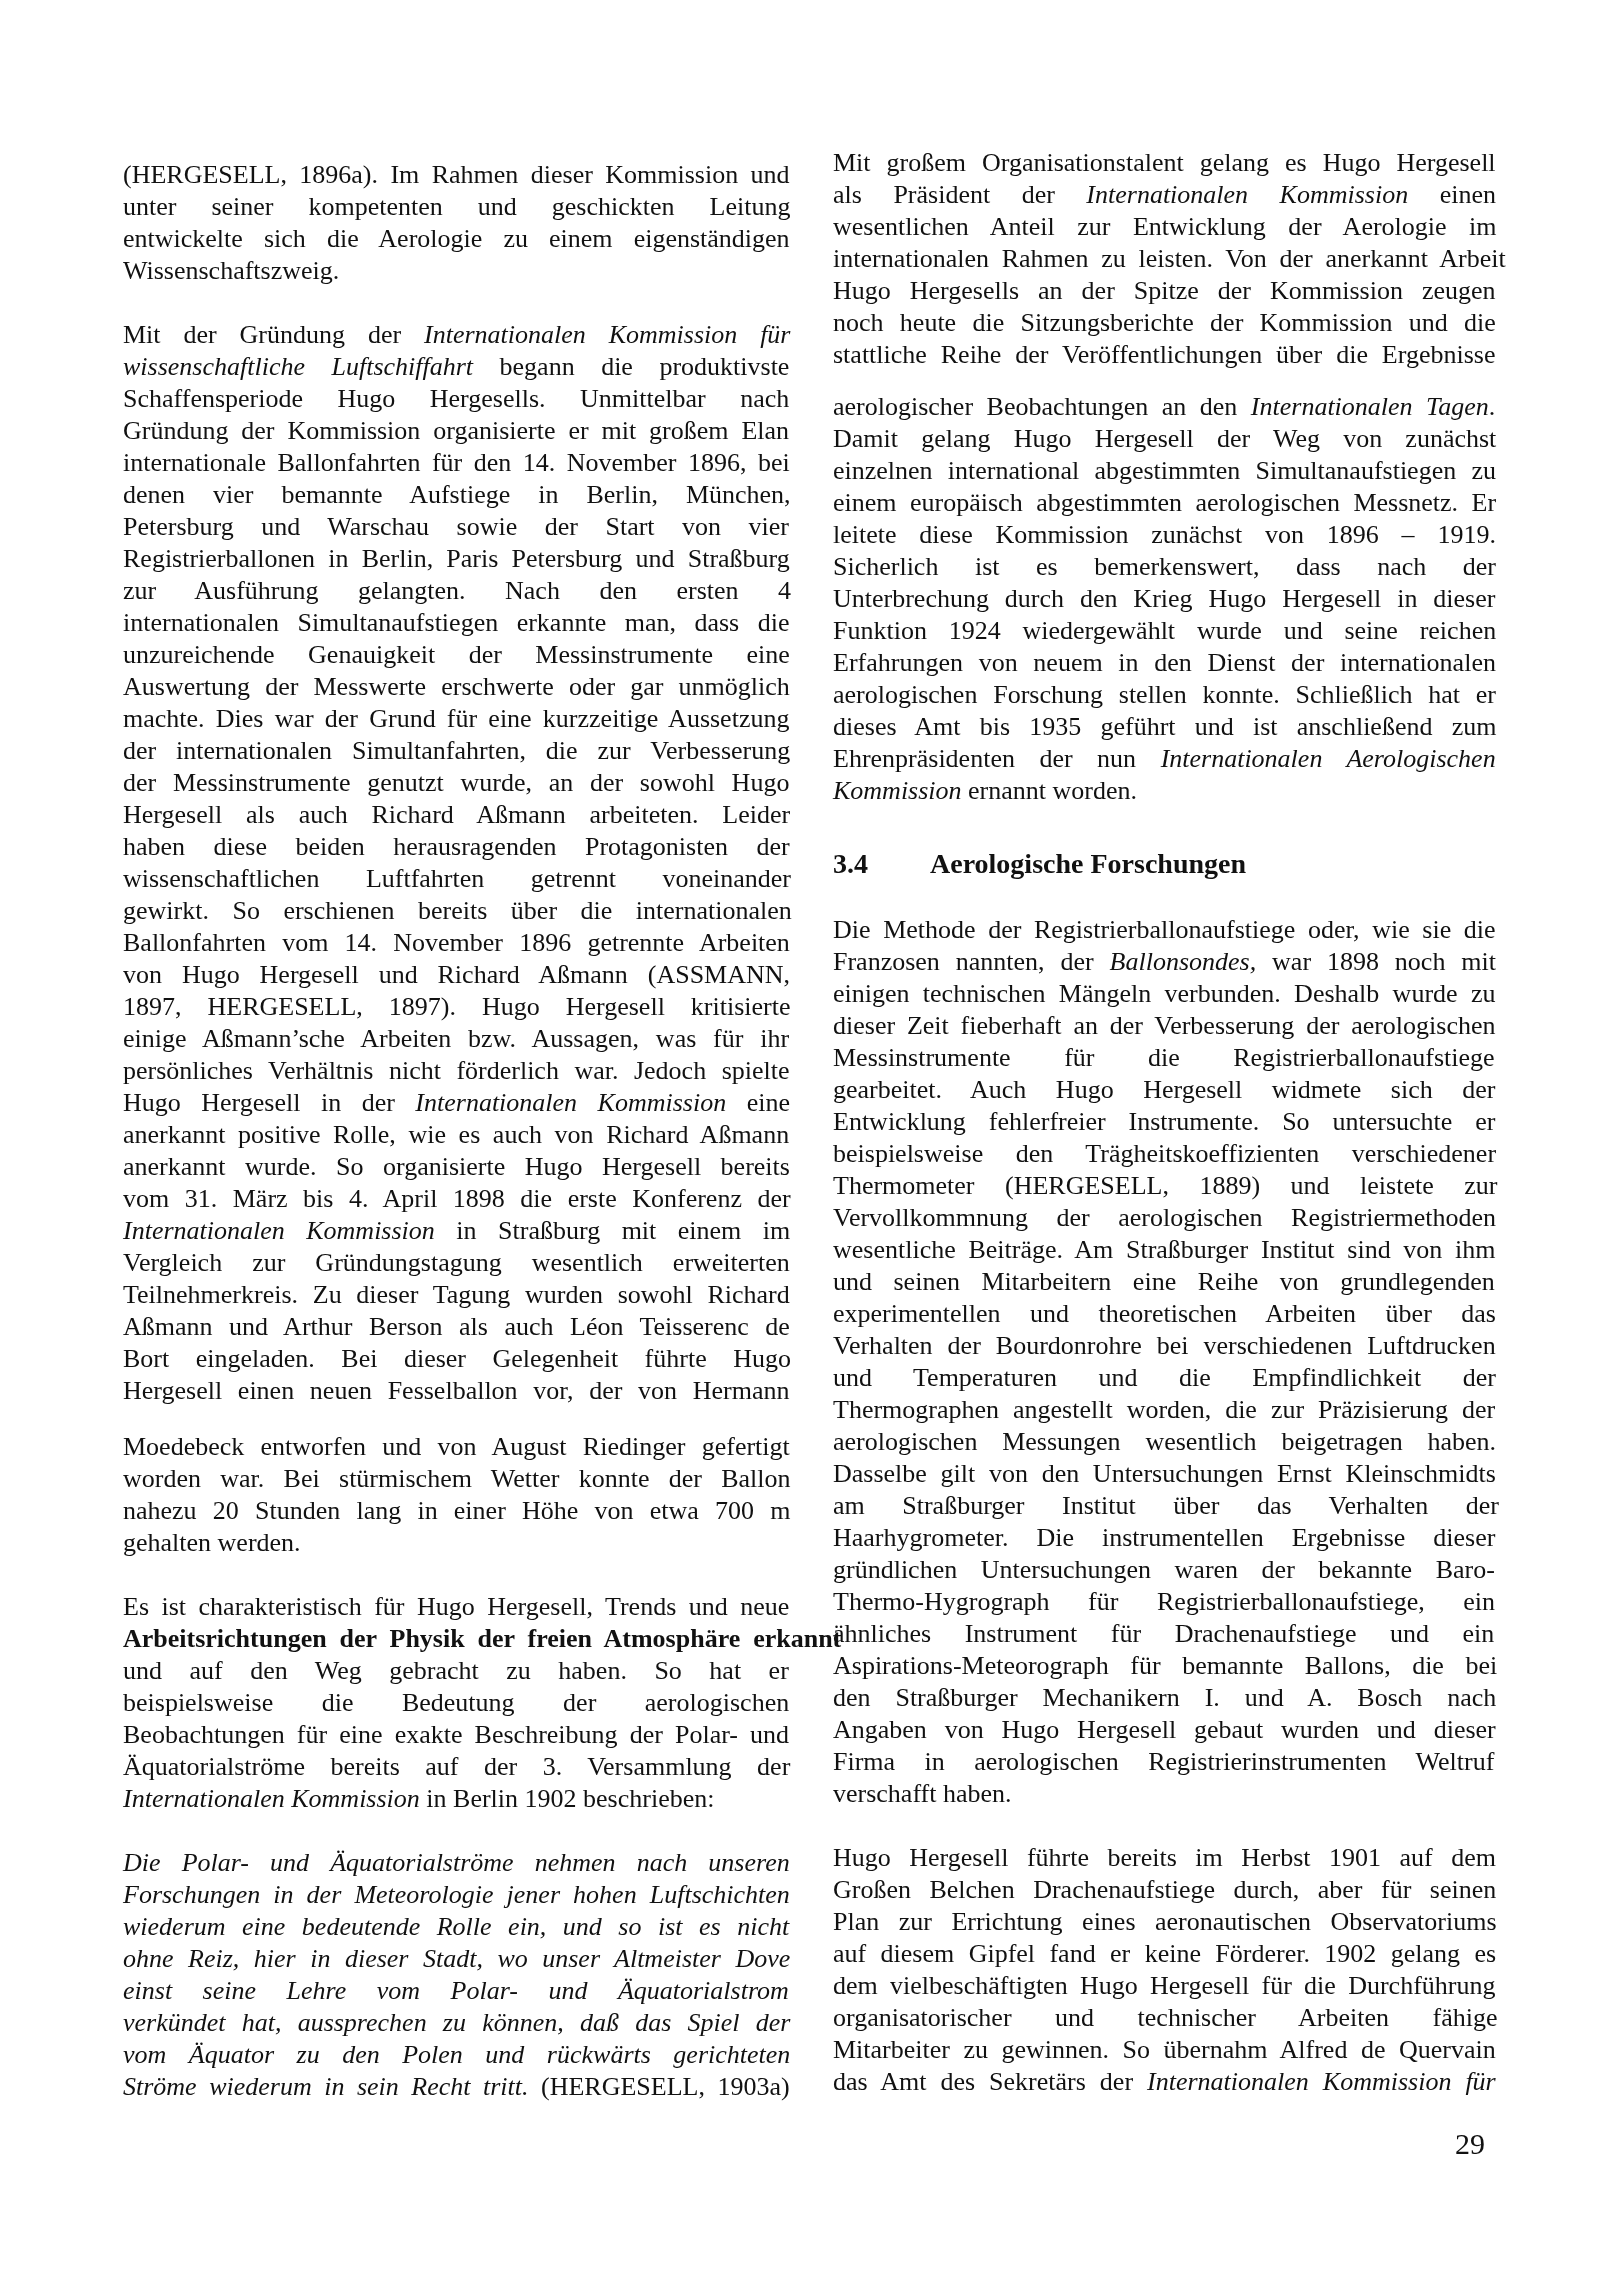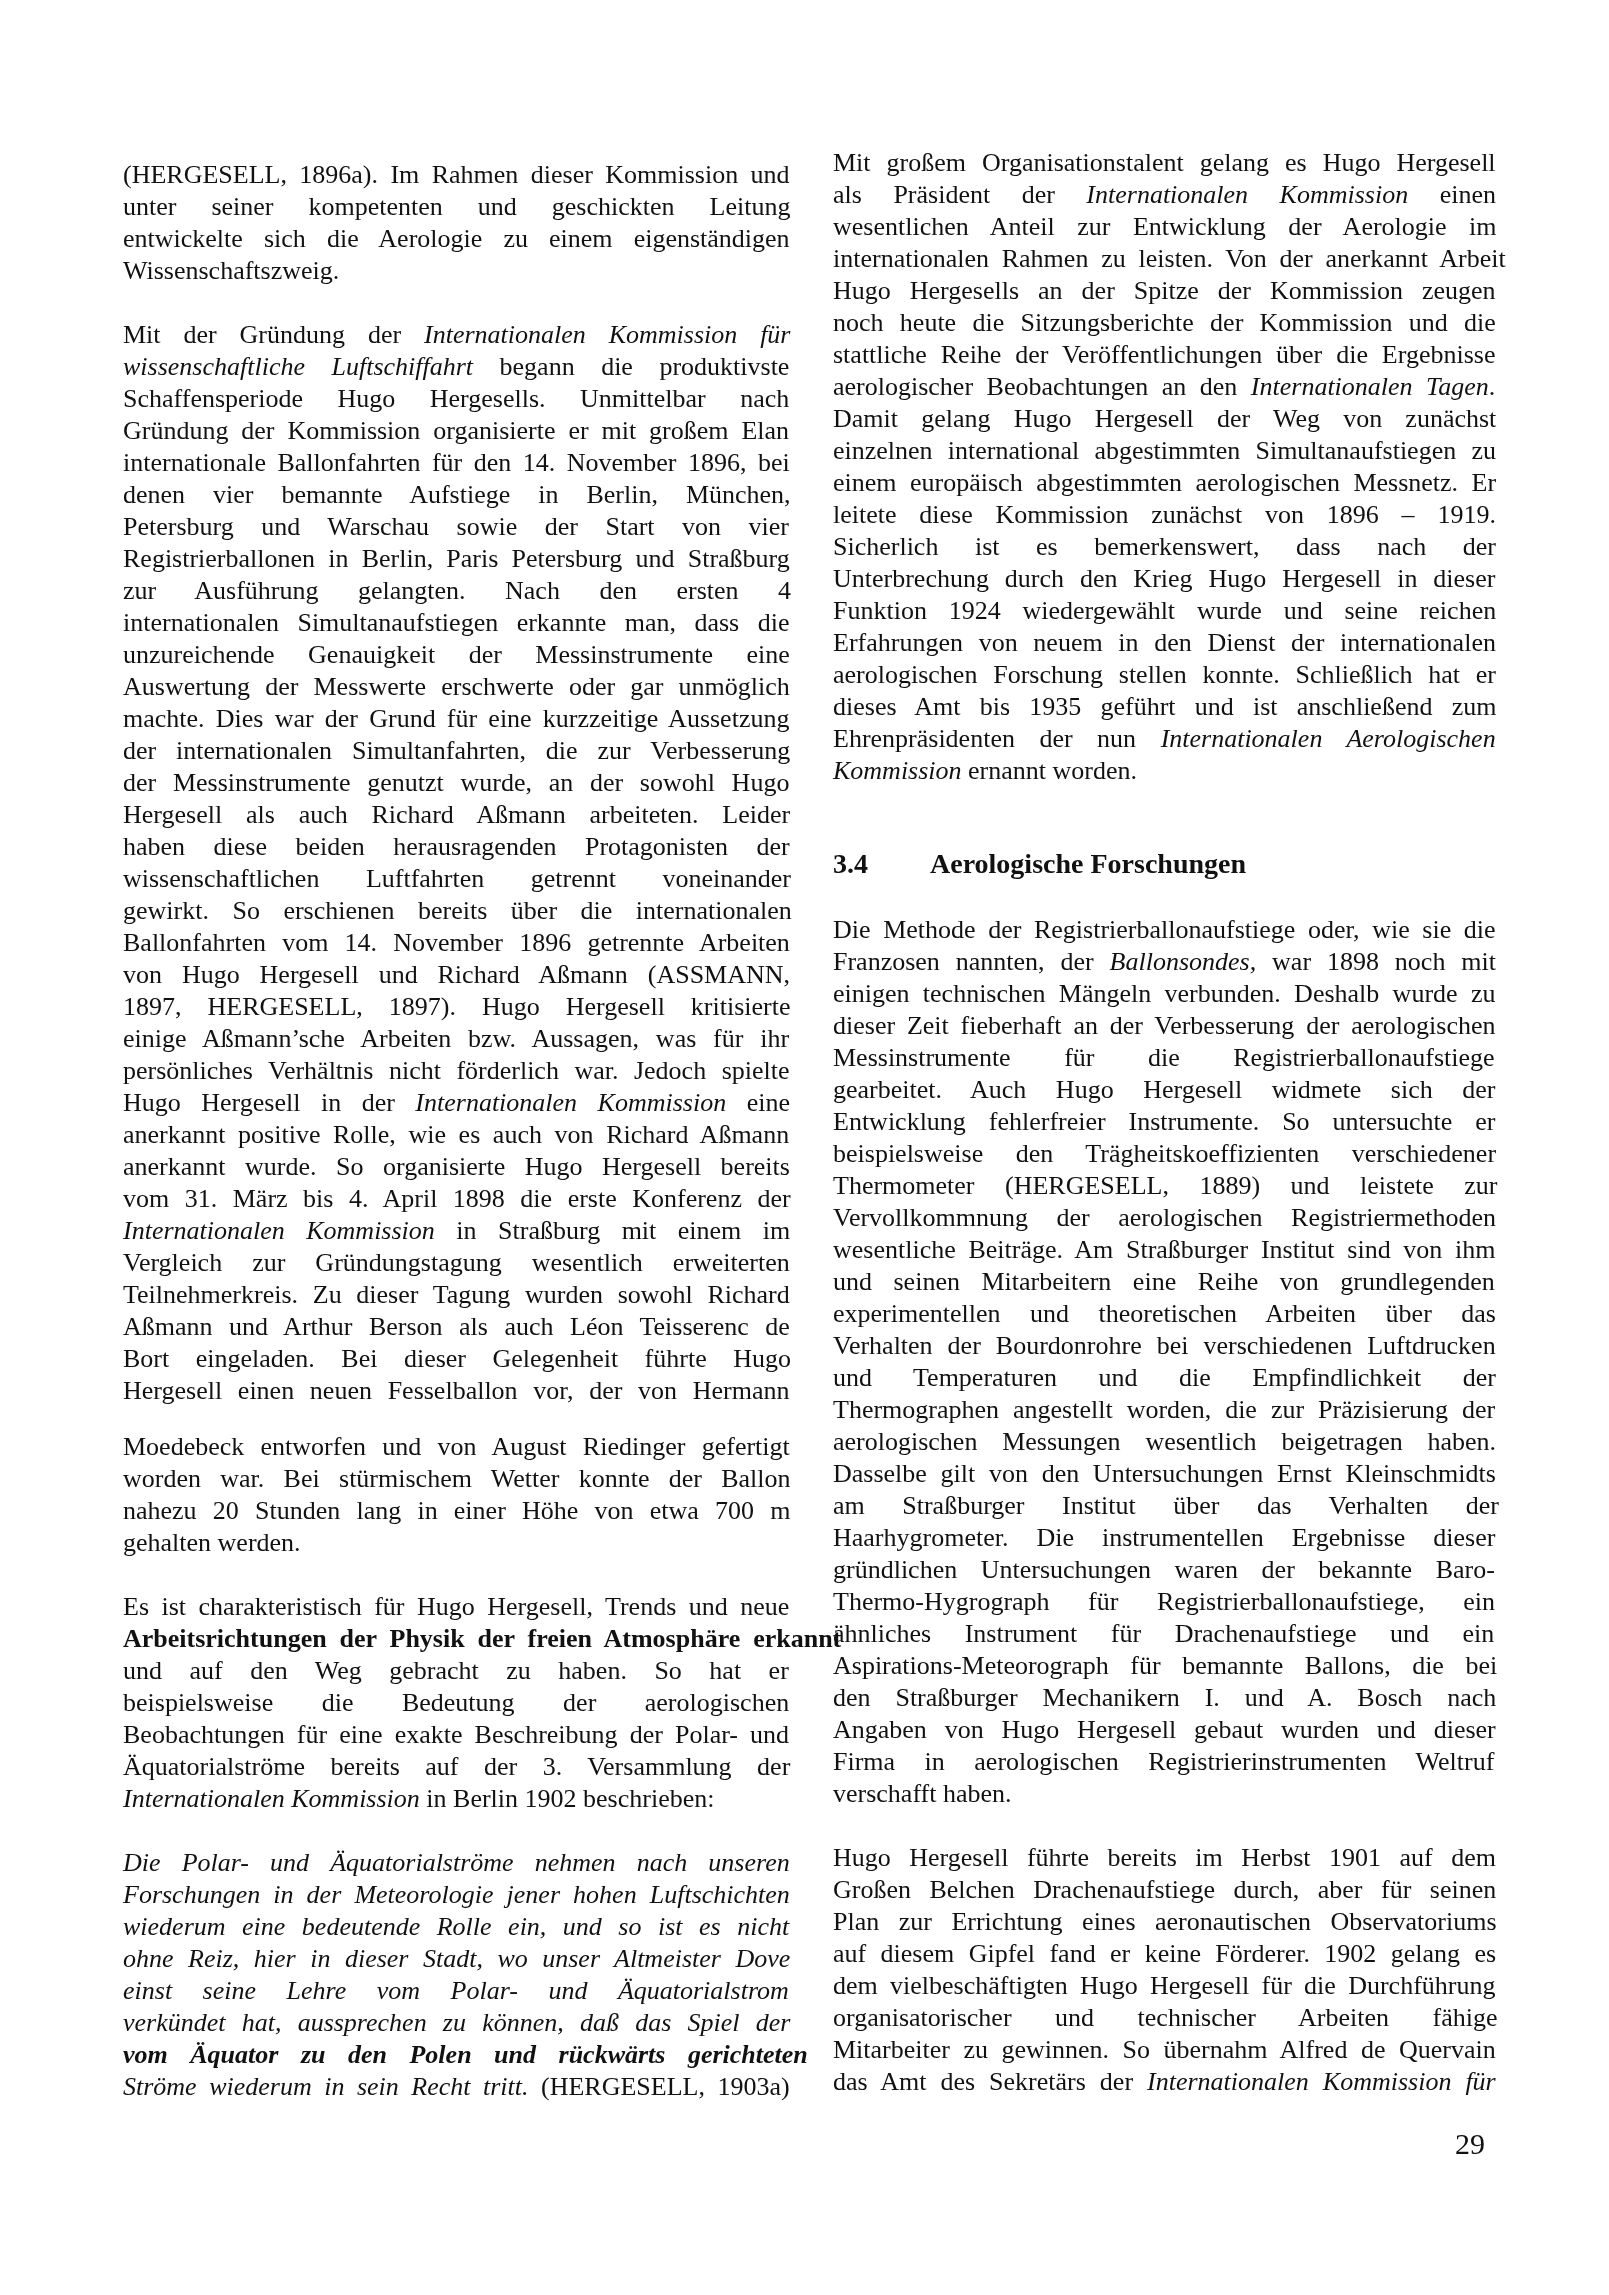--- a/index.html
+++ b/index.html
@@ -94,34 +94,34 @@
       <div class="line" style="display: block; width: 670px; word-spacing: 19px; text-align-last: left;"><span>Äquatorialströme bereits auf der 3. Versammlung der</span></div>
       <div class="line last" style="display: block; width: 670px;"><span class="seg-italic">Internationalen Kommission</span><span> in Berlin 1902 beschrieben:</span></div>
     </div>
     <div class="para">
       <div class="line" style="display: block; width: 670px; word-spacing: 14.6px; text-align-last: left;"><span class="seg-italic">Die Polar- und Äquatorialströme nehmen nach unseren</span></div>
       <div class="line" style="display: block; width: 670px; word-spacing: 6.6px; text-align-last: left;"><span class="seg-italic">Forschungen in der Meteorologie jener hohen Luftschichten</span></div>
       <div class="line" style="display: block; width: 670px; word-spacing: 10px; text-align-last: left;"><span class="seg-italic">wiederum eine bedeutende Rolle ein, und so ist es nicht</span></div>
       <div class="line" style="display: block; width: 670px; word-spacing: 8px; text-align-last: left;"><span class="seg-italic">ohne Reiz, hier in dieser Stadt, wo unser Altmeister Dove</span></div>
       <div class="line" style="display: block; width: 670px; word-spacing: 24px; text-align-last: left;"><span class="seg-italic">einst seine Lehre vom Polar- und Äquatorialstrom</span></div>
       <div class="line" style="display: block; width: 670px; word-spacing: 9.7px; text-align-last: left;"><span class="seg-italic">verkündet hat, aussprechen zu können, daß das Spiel der</span></div>
-      <div class="line" style="display: block; width: 670px; word-spacing: 16px; text-align-last: left; font-weight: bold;"><span class="seg-italic">vom Äquator zu den Polen und rückwärts gerichteten</span></div>
+      <div class="line" style="display: block; width: 670px; word-spacing: 16px; text-align-last: left;"><span class="seg-italic">vom Äquator zu den Polen und rückwärts gerichteten</span></div>
       <div class="line" style="display: block; width: 670px; word-spacing: 6px; text-align-last: left;"><span class="seg-italic">Ströme wiederum in sein Recht tritt.</span><span> (HERGESELL, 1903a)</span></div>
     </div>
   </div>
 <div id="right-col-a" class="column">
     <div class="para">
       <div class="line" style="display: block; width: 666px; word-spacing: 9.5px; text-align-last: left;"><span>Mit großem Organisationstalent gelang es Hugo Hergesell</span></div>
       <div class="line" style="display: block; width: 666px; word-spacing: 25px; text-align-last: left;"><span>als Präsident der </span><span class="seg-italic">Internationalen Kommission</span><span> einen</span></div>
       <div class="line" style="display: block; width: 666px; word-spacing: 16px; text-align-last: left;"><span>wesentlichen Anteil zur Entwicklung der Aerologie im</span></div>
       <div class="line" style="display: block; width: 666px; word-spacing: 6.3px; text-align-last: left;"><span>internationalen Rahmen zu leisten. Von der anerkannt Arbeit</span></div>
       <div class="line" style="display: block; width: 666px; word-spacing: 12.5px; text-align-last: left;"><span>Hugo Hergesells an der Spitze der Kommission zeugen</span></div>
       <div class="line" style="display: block; width: 666px; word-spacing: 9.8px; text-align-last: left;"><span>noch heute die Sitzungsberichte der Kommission und die</span></div>
       <div class="line" style="display: block; width: 666px; word-spacing: 7.4px; text-align-last: left;"><span>stattliche Reihe der Veröffentlichungen über die Ergebnisse</span></div>
-      <div class="line" style="display: block; width: 666px; word-spacing: 7px; text-align-last: left;"><span>aerologischer Beobachtungen an den </span><span class="seg-italic">Internationalen Tagen</span><span>.</span></div>
+      <div class="line" style="display: block; width: 666px; word-spacing: 7px; text-align-last: left; margin-top: 20px;"><span>aerologischer Beobachtungen an den </span><span class="seg-italic">Internationalen Tagen</span><span>.</span></div>
       <div class="line" style="display: block; width: 666px; word-spacing: 16.7px; text-align-last: left;"><span>Damit gelang Hugo Hergesell der Weg von zunächst</span></div>
       <div class="line" style="display: block; width: 666px; word-spacing: 8.7px; text-align-last: left;"><span>einzelnen international abgestimmten Simultanaufstiegen zu</span></div>
       <div class="line" style="display: block; width: 666px; word-spacing: 7px; text-align-last: left;"><span>einem europäisch abgestimmten aerologischen Messnetz. Er</span></div>
       <div class="line" style="display: block; width: 666px; word-spacing: 16.3px; text-align-last: left;"><span>leitete diese Kommission zunächst von 1896 – 1919.</span></div>
       <div class="line" style="display: block; width: 666px; word-spacing: 30px; text-align-last: left;"><span>Sicherlich ist es bemerkenswert, dass nach der</span></div>
       <div class="line" style="display: block; width: 666px; word-spacing: 9.4px; text-align-last: left;"><span>Unterbrechung durch den Krieg Hugo Hergesell in dieser</span></div>
       <div class="line" style="display: block; width: 666px; word-spacing: 15.3px; text-align-last: left;"><span>Funktion 1924 wiedergewählt wurde und seine reichen</span></div>
       <div class="line" style="display: block; width: 666px; word-spacing: 9.2px; text-align-last: left;"><span>Erfahrungen von neuem in den Dienst der internationalen</span></div>
       <div class="line" style="display: block; width: 666px; word-spacing: 9.3px; text-align-last: left;"><span>aerologischen Forschung stellen konnte. Schließlich hat er</span></div>
       <div class="line" style="display: block; width: 666px; word-spacing: 12.7px; text-align-last: left;"><span>dieses Amt bis 1935 geführt und ist anschließend zum</span></div>

